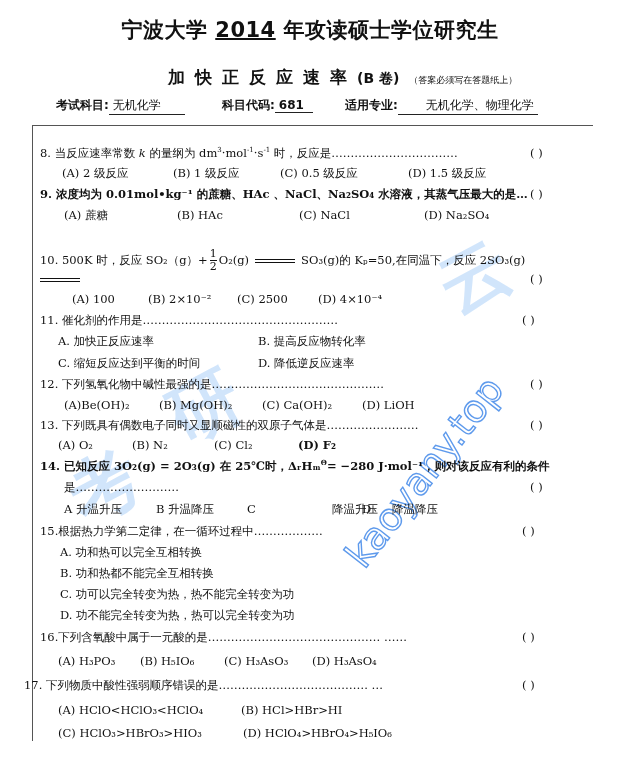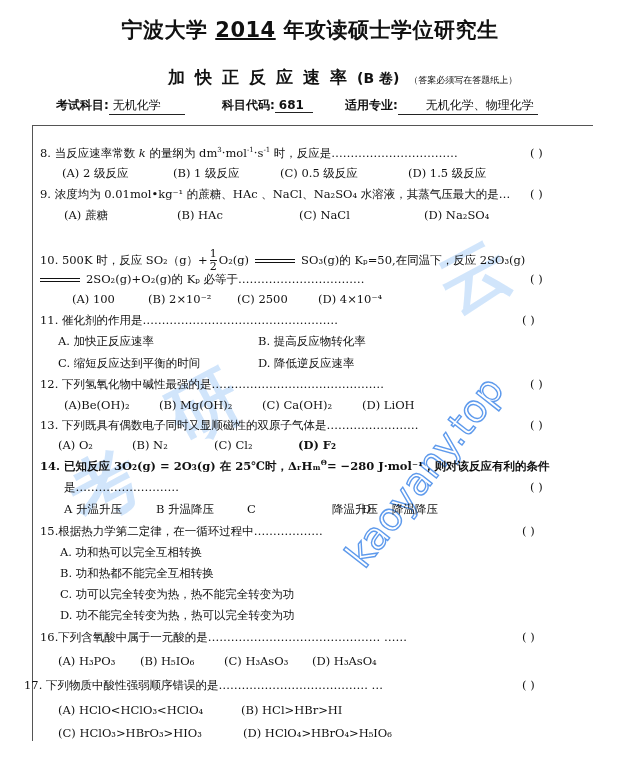--- a/index.html
+++ b/index.html
@@ -61,36 +61,36 @@
 <div class="line" style="left:40px;top:146px;">
   <span>8.</span>
   <span>当反应速率常数 </span><i>k</i><span> 的量纲为 dm</span><sup>3</sup>·mol<sup>-1</sup>·s<sup>-1</sup><span> 时，反应是……………………………</span>
 </div>
 <div class="paren" style="left:530px;top:146px;">(        )</div>
 <div class="line" style="left:62px;top:166px;">(A) 2  级反应</div>
 <div class="line" style="left:173px;top:166px;">(B) 1  级反应</div>
 <div class="line" style="left:280px;top:166px;">(C) 0.5  级反应</div>
 <div class="line" style="left:408px;top:166px;">(D) 1.5  级反应</div>
 
-<div class="line" style="left:40px;top:187px;">
+<div class="line" style="left:40px;top:187px;font-weight:bold;">
   <span>9.</span>
   <span>浓度均为 0.01mol•kg⁻¹ 的蔗糖、HAc 、NaCl、Na₂SO₄ 水溶液，其蒸气压最大的是…</span>
 </div>
 <div class="paren" style="left:530px;top:187px;">(        )</div>
 <div class="line" style="left:64px;top:208px;">(A)  蔗糖</div>
 <div class="line" style="left:177px;top:208px;">(B) HAc</div>
 <div class="line" style="left:299px;top:208px;">(C) NaCl</div>
 <div class="line" style="left:424px;top:208px;">(D) Na₂SO₄</div>
 
 <div class="line" style="left:40px;top:248px;">
   <span>10.</span>
   <span>500K 时，反应 SO₂（g）+</span><span class="frac"><span class="num">1</span><span>2</span></span><span>O₂(g)</span><span class="eq-arrow"></span><span>SO₃(g)的 Kₚ=50,在同温下，反应 2SO₃(g)</span>
 </div>
 <div class="line" style="left:40px;top:272px;">
-  <span class="eq-arrow" style="margin-left:0;"></span><span>2SO₂(g)+O₂(g)的 Kₚ 必等于……………………………</span>
+  <span class="eq-arrow" style="margin-left:0;"></span>
 </div>
 <div class="paren" style="left:530px;top:272px;">(        )</div>
 <div class="line" style="left:72px;top:292px;">(A) 100</div>
 <div class="line" style="left:148px;top:292px;">(B) 2×10⁻²</div>
 <div class="line" style="left:237px;top:292px;">(C) 2500</div>
 <div class="line" style="left:318px;top:292px;">(D) 4×10⁻⁴</div>
 
 <div class="line" style="left:40px;top:313px;">
   <span>11.</span>
   <span>催化剂的作用是……………………………………………</span>

